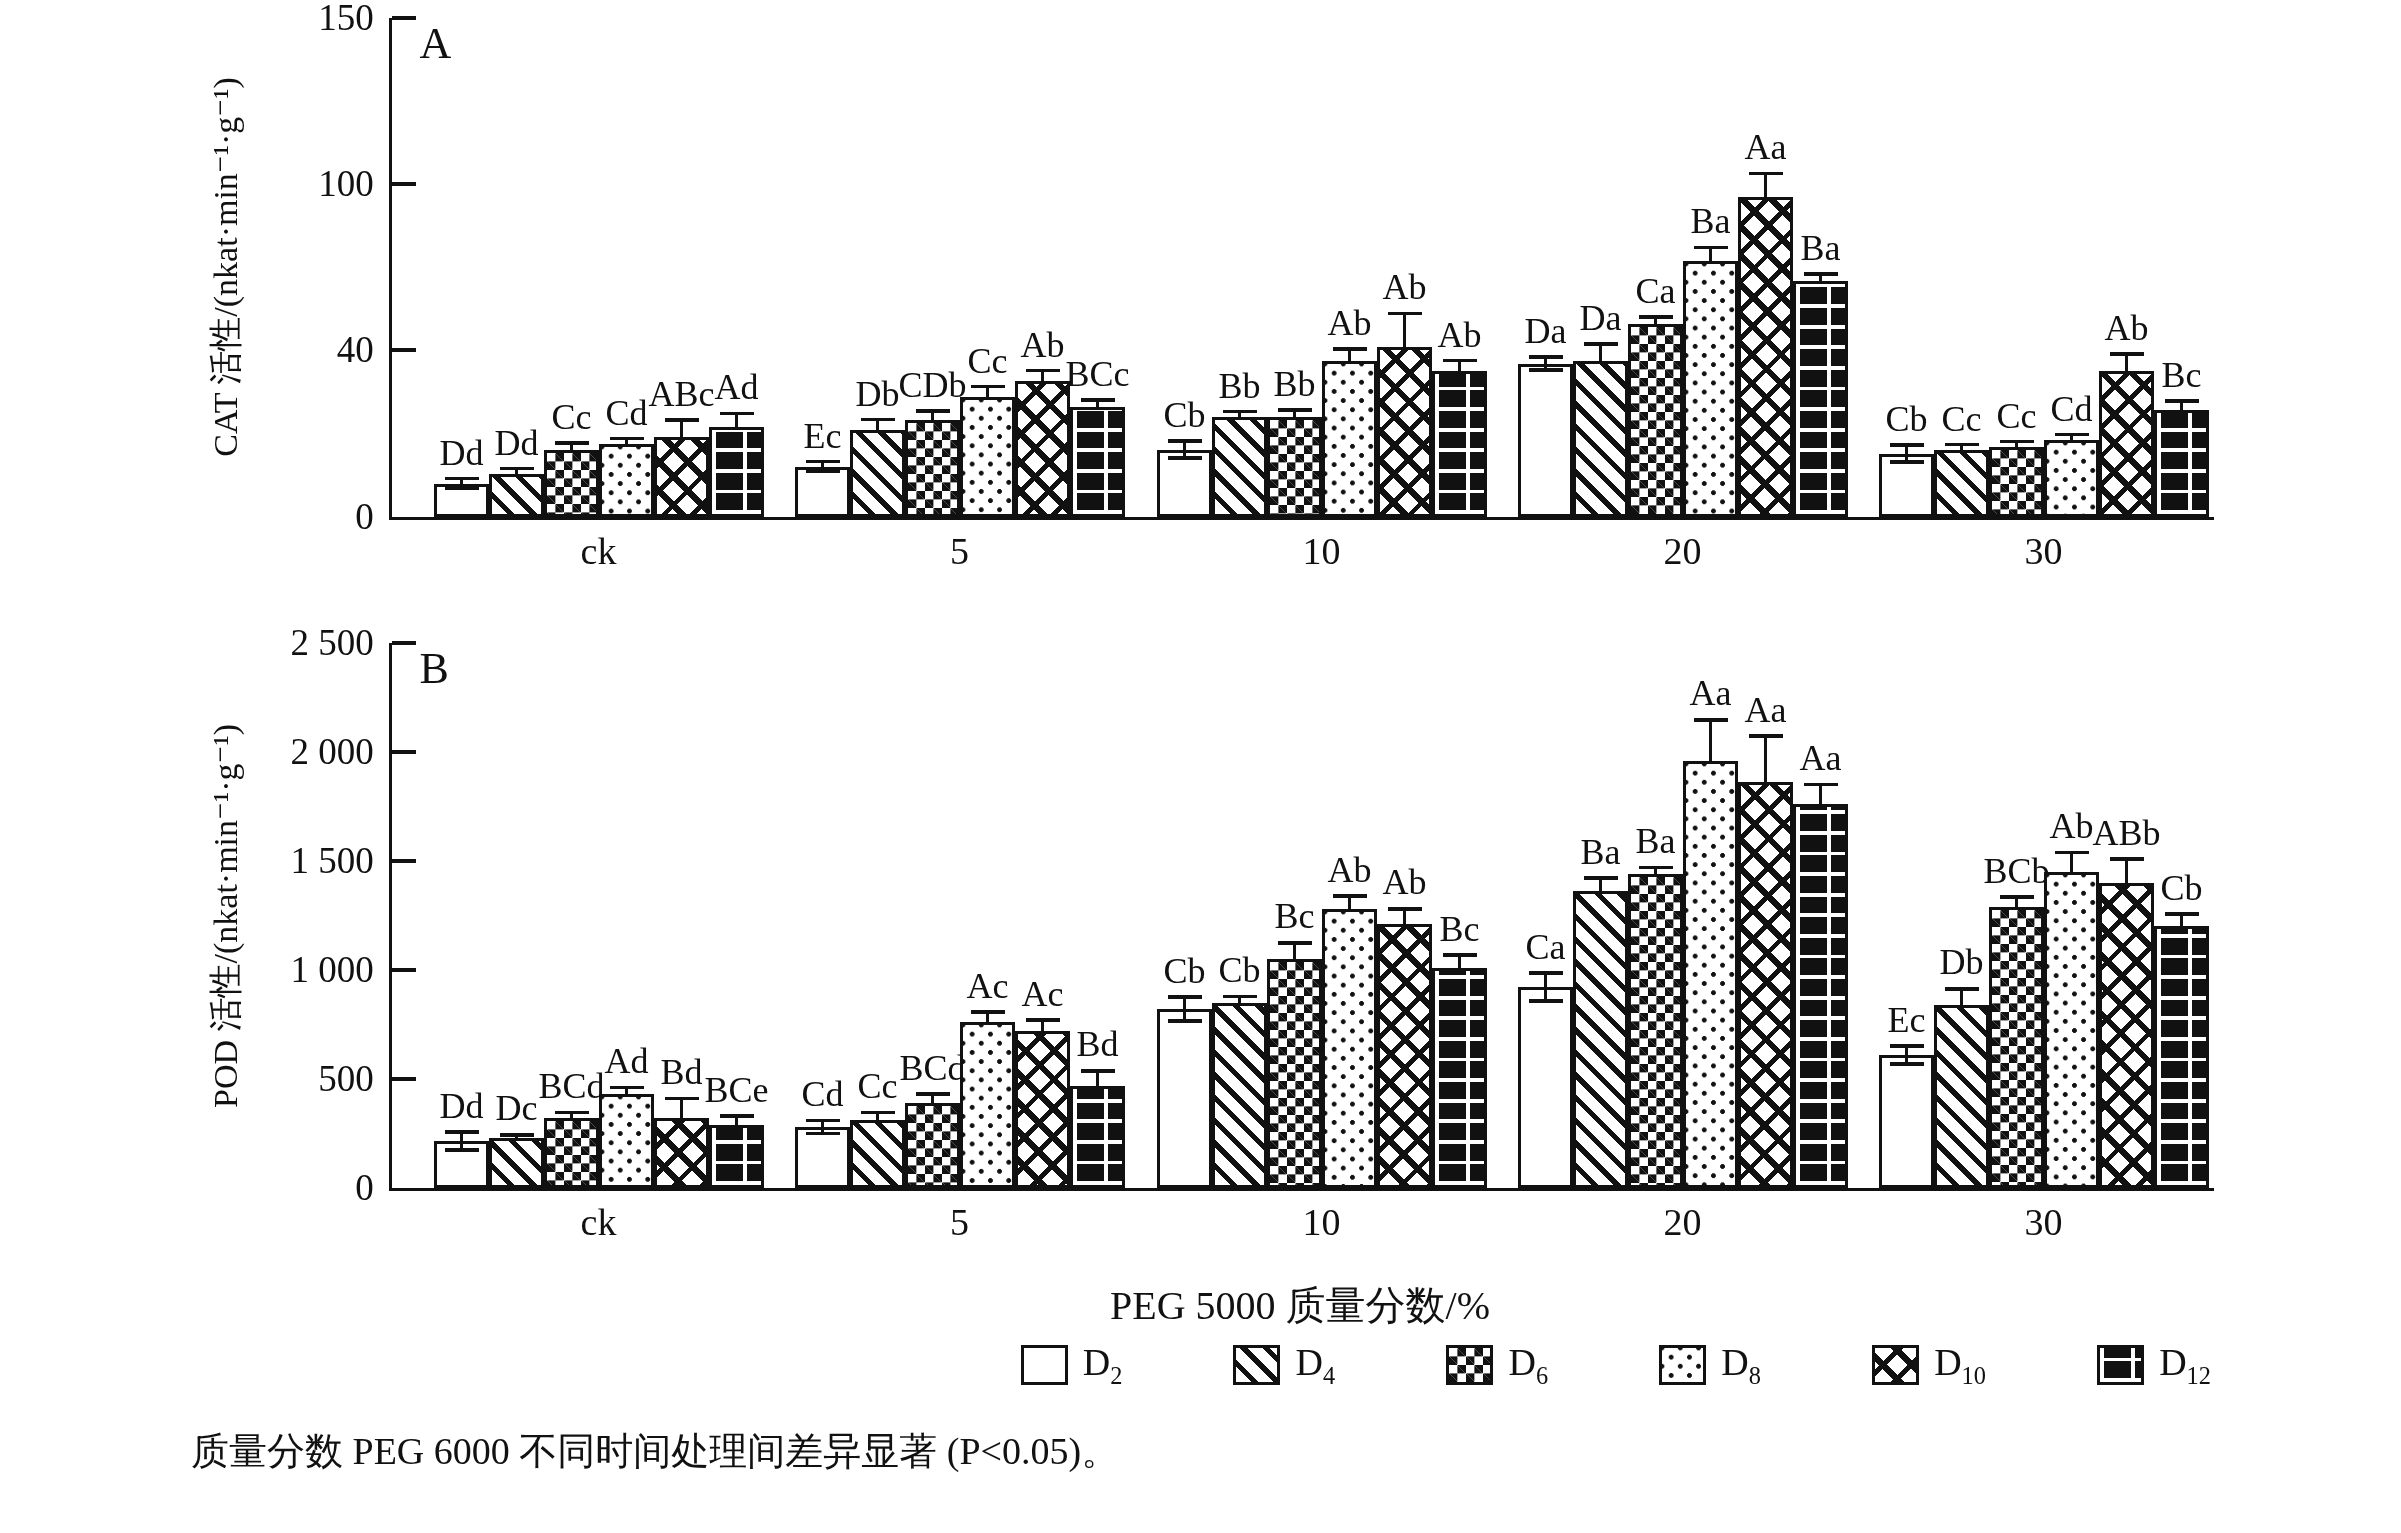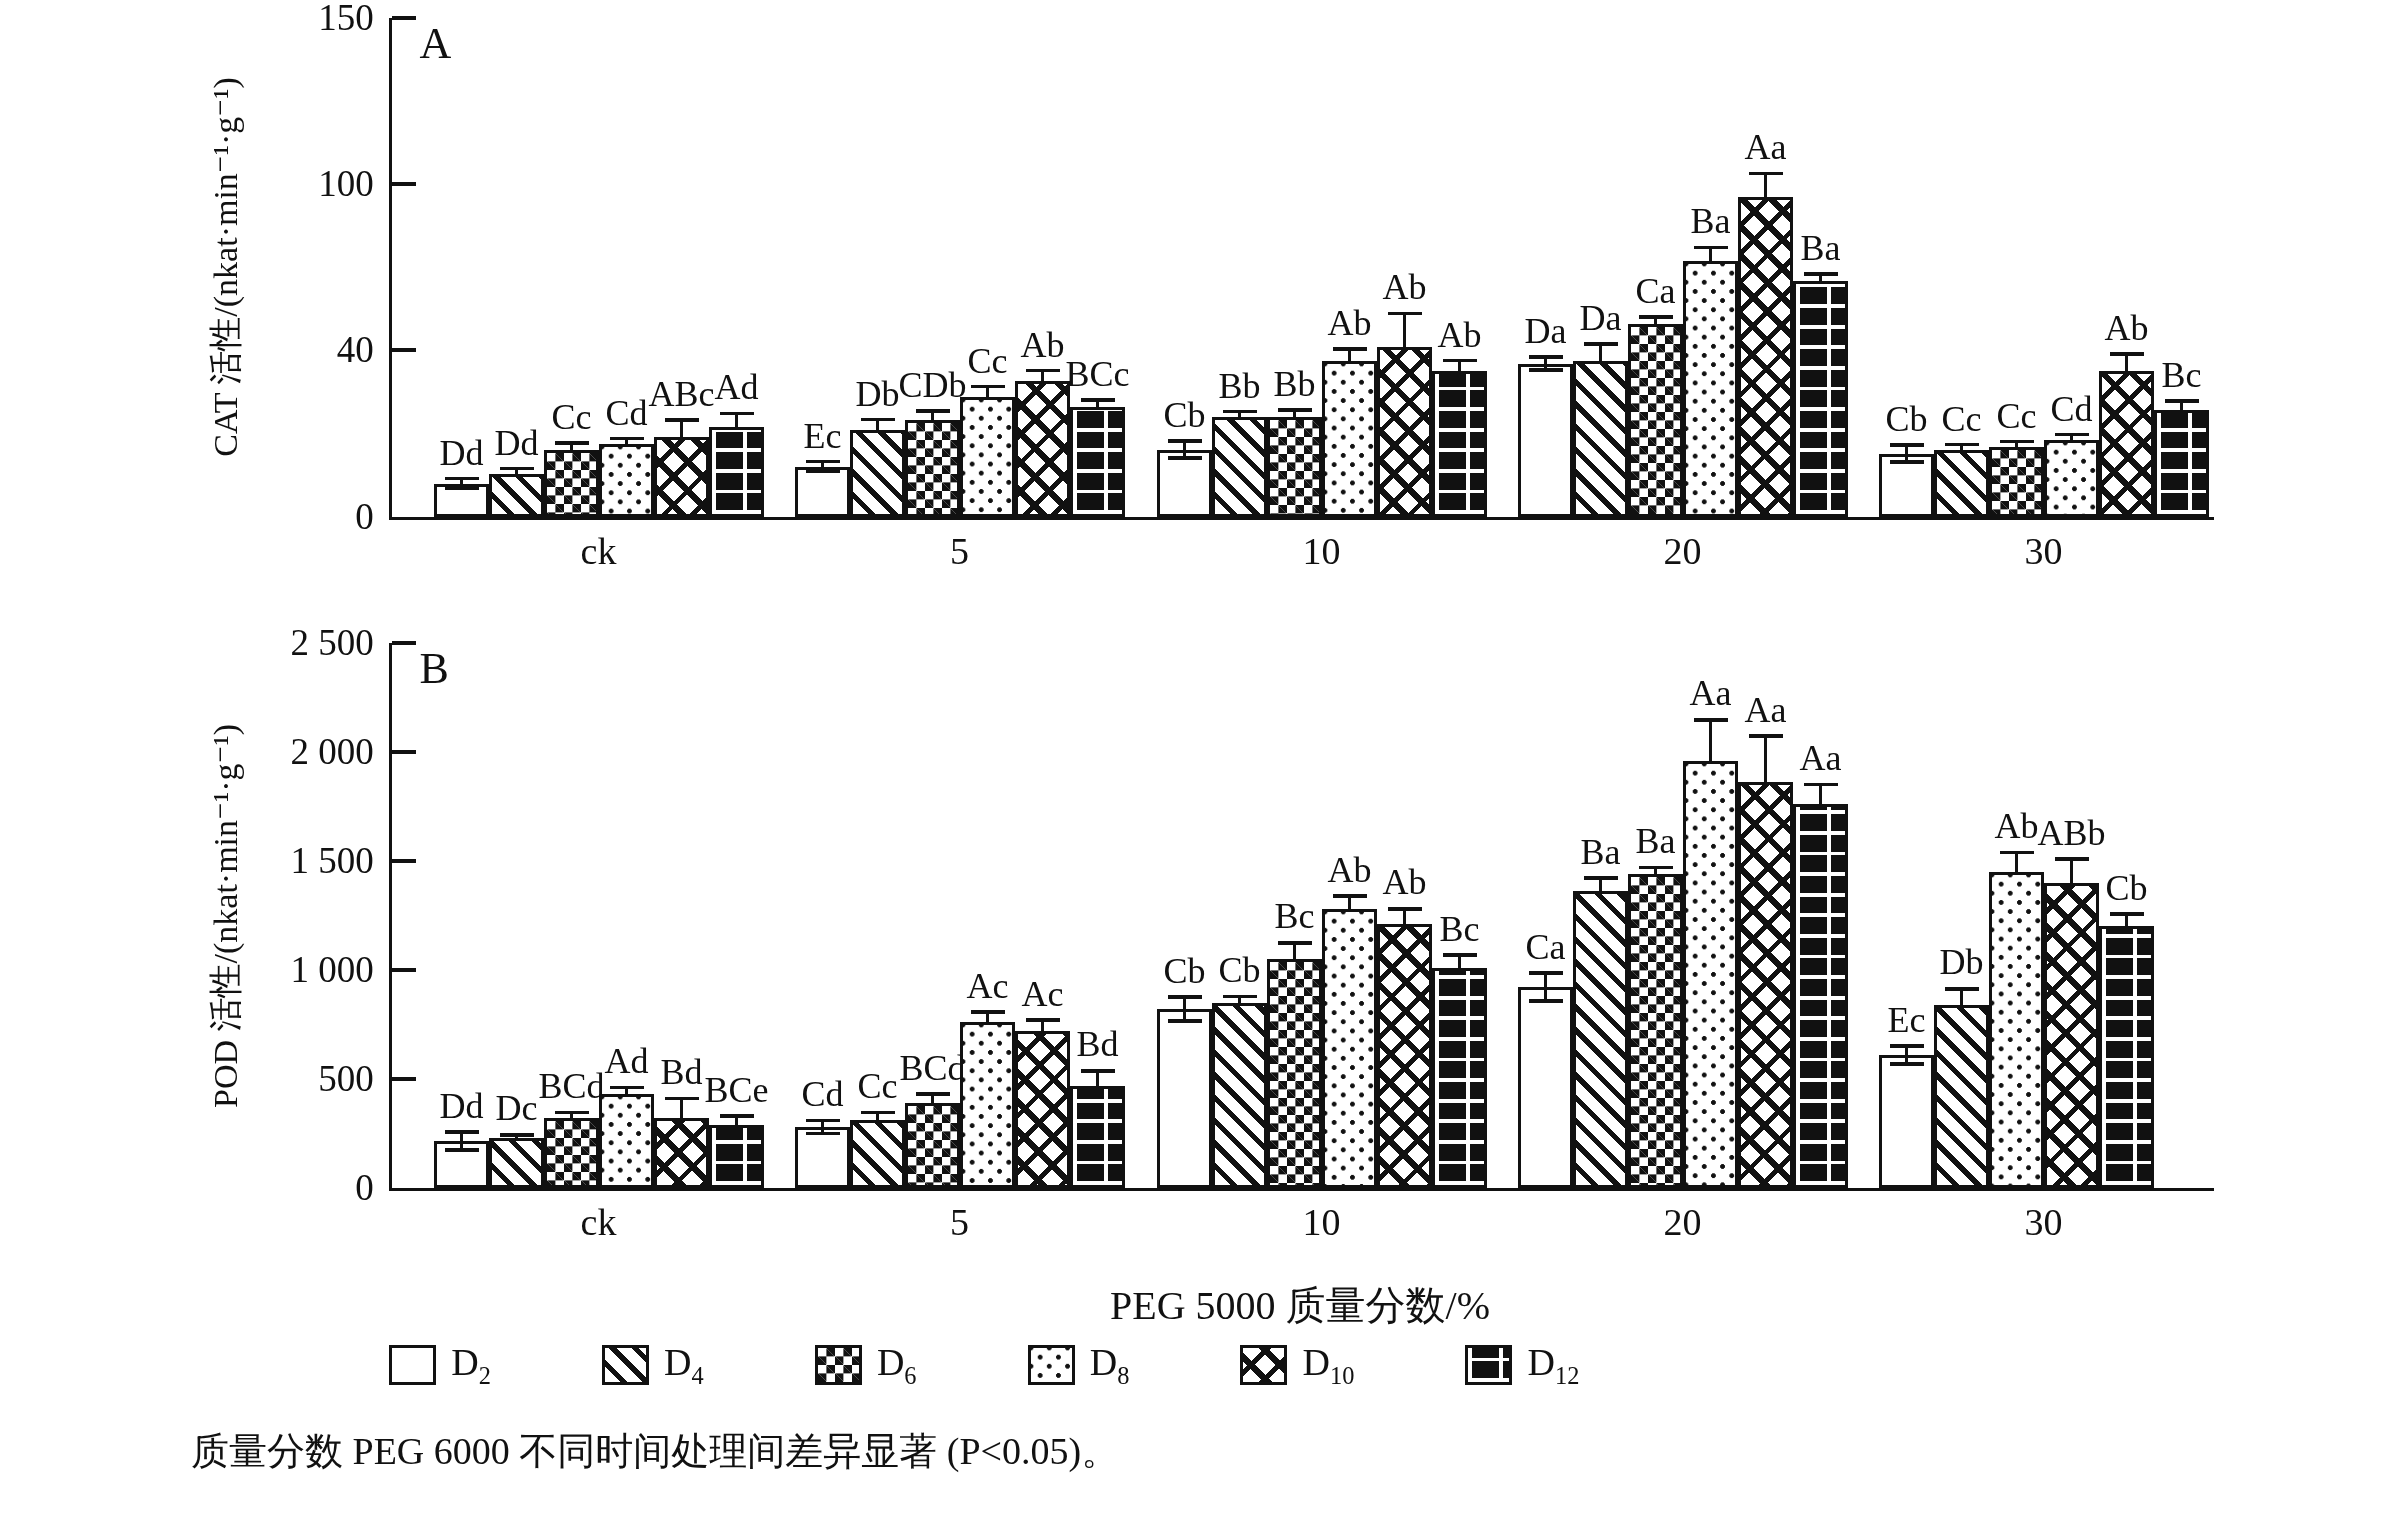--- a/index.html
+++ b/index.html
@@ -31,21 +31,21 @@
       repeating-linear-gradient(135deg,transparent 0 15.2px,#111 15.2px 20px);}
   .p-brick{background-color:#111;background-image:
       repeating-linear-gradient(0deg,#fff 0 3.8px,transparent 3.8px 20.6px),
       repeating-linear-gradient(90deg,#fff 0 3.8px,transparent 3.8px 31px);}
   .estem,.ecap{position:absolute;background:#111;}
   .estem{width:3.8px;left:calc(50% - 1.9px);}
   .ecap{width:34px;height:3.8px;left:calc(50% - 17px);}
   .sig{position:absolute;left:50%;transform:translateX(-50%);font-size:36px;white-space:nowrap;}
   .xlab{position:absolute;top:calc(100% + 12.2px);width:329px;text-align:center;font-size:38px;}
   #xaxis-title{position:absolute;left:389px;top:1278px;width:1822px;text-align:center;font-size:40px;}
-  #legend{position:absolute;left:389px;top:1340px;width:1822px;display:flex;justify-content:flex-start;
+  #legend{position:absolute;left:389px;top:1340px;width:1822px;display:flex;justify-content:flex-end;
           align-items:center;gap:111px;}
   .legend-item{display:flex;align-items:center;gap:15.2px;}
   .legend-swatch{width:47px;height:40px;border:3.8px solid #111;box-sizing:border-box;}
   .legend-label{font-size:38px;}
   .legend-label sub{font-size:24.4px;}
   #caption{position:absolute;left:191px;top:1420px;width:2196px;font-size:38px;line-height:63px;}
   #caption div{white-space:nowrap;}
 </style>
 </head>
 <body>
@@ -445,20 +445,26 @@
           <div class="ecap" style="top: -10.6px;"></div>
           <div class="ecap" style="top: 6.8px;"></div>
           <div class="sig" style="top: -56px;">Ec</div>
         </div>
         <div class="barwrap" style="height: 183px;">
           <div class="bar p-diag"></div>
           <div class="estem" style="top: -16.4px; height: 16.4px;"></div>
           <div class="ecap" style="top: -18px;"></div>
           <div class="sig" style="top: -64px;">Db</div>
         </div>
+        <div class="barwrap" style="height: 281px;">
+          <div class="bar p-checker"></div>
+          <div class="estem" style="top: -9.8px; height: 9.8px;"></div>
+          <div class="ecap" style="top: -11.7px;"></div>
+          <div class="sig" style="top: -57px;">BCb</div>
+        </div>
         <div class="barwrap" style="height: 316px;">
           <div class="bar p-dots"></div>
           <div class="estem" style="top: -19.6px; height: 19.6px;"></div>
           <div class="ecap" style="top: -21.5px;"></div>
           <div class="sig" style="top: -67px;">Ab</div>
         </div>
         <div class="barwrap" style="height: 305px;">
           <div class="bar p-diagbrick"></div>
           <div class="estem" style="top: -24px; height: 24px;"></div>
           <div class="ecap" style="top: -26px;"></div>

